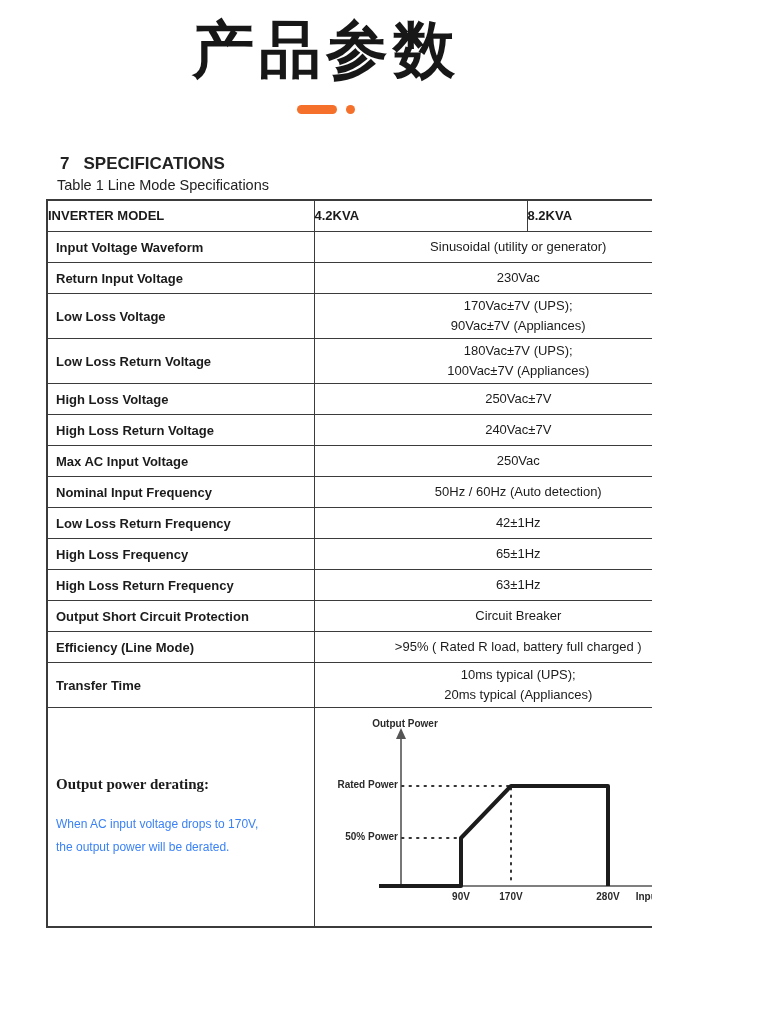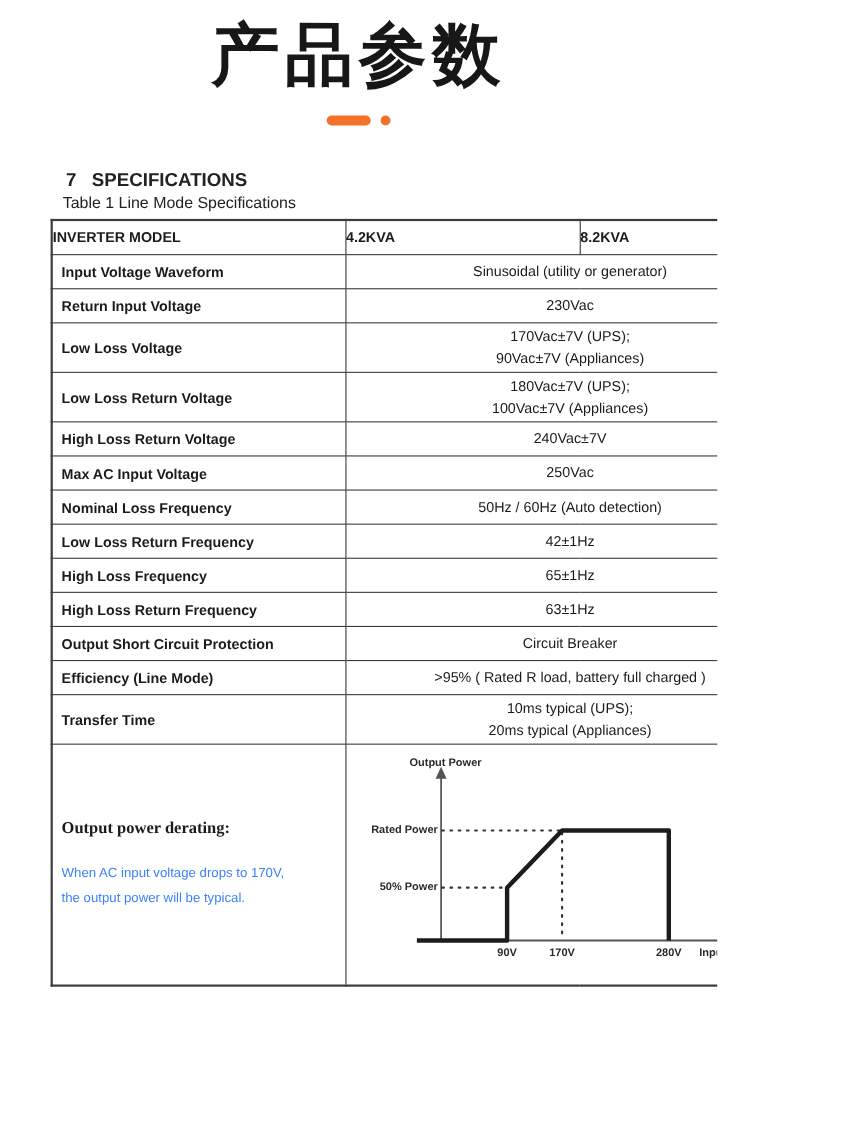--- a/index.html
+++ b/index.html
@@ -95,33 +95,39 @@
             </td>
           </tr>
           <tr class="row-double">
             <td class="cell-label">Low Loss Return Voltage</td>
             <td class="cell-value" colspan="2">
               <div>180Vac±7V (UPS);</div>
               <div>100Vac±7V (Appliances)</div>
             </td>
           </tr>
           <tr class="row-single">
+            <td class="cell-label">High Loss Voltage</td>
+            <td class="cell-value" colspan="2">
+              <div>250Vac±7V</div>
+            </td>
+          </tr>
+          <tr class="row-single">
             <td class="cell-label">High Loss Return Voltage</td>
             <td class="cell-value" colspan="2">
               <div>240Vac±7V</div>
             </td>
           </tr>
           <tr class="row-single">
             <td class="cell-label">Max AC Input Voltage</td>
             <td class="cell-value" colspan="2">
               <div>250Vac</div>
             </td>
           </tr>
           <tr class="row-single">
-            <td class="cell-label">Nominal Loss Frequency</td>
+            <td class="cell-label">Nominal Input Frequency</td>
             <td class="cell-value" colspan="2">
               <div>50Hz / 60Hz (Auto detection)</div>
             </td>
           </tr>
           <tr class="row-single">
             <td class="cell-label">Low Loss Return Frequency</td>
             <td class="cell-value" colspan="2">
               <div>42±1Hz</div>
             </td>
           </tr>
@@ -153,21 +159,21 @@
             <td class="cell-label">Transfer Time</td>
             <td class="cell-value" colspan="2">
               <div>10ms typical (UPS);</div>
               <div>20ms typical (Appliances)</div>
             </td>
           </tr>
           <tr class="chart-row">
           <td class="cell-label derate-label">
             <div class="derate-title">Output power derating:</div>
             <div class="derate-line">When AC input voltage drops to 170V,</div>
-            <div class="derate-line">the output power will be typical.</div>
+            <div class="derate-line">the output power will be derated.</div>
           </td>
           <td class="chart-cell" colspan="2">
             <svg class="chart-box" viewBox="0 0 406 215" xmlns="http://www.w3.org/2000/svg">
 
               <text x="90" y="19" text-anchor="middle" font-size="10" font-weight="bold" fill="#2a2a2a">Output Power</text>
               <text x="83" y="80" text-anchor="end" font-size="10" font-weight="bold" fill="#2a2a2a">Rated Power</text>
               <text x="83" y="132" text-anchor="end" font-size="10" font-weight="bold" fill="#2a2a2a">50% Power</text>
               <text x="146" y="192" text-anchor="middle" font-size="10" font-weight="bold" fill="#2a2a2a">90V</text>
               <text x="196" y="192" text-anchor="middle" font-size="10" font-weight="bold" fill="#2a2a2a">170V</text>
               <text x="293" y="192" text-anchor="middle" font-size="10" font-weight="bold" fill="#2a2a2a">280V</text>

